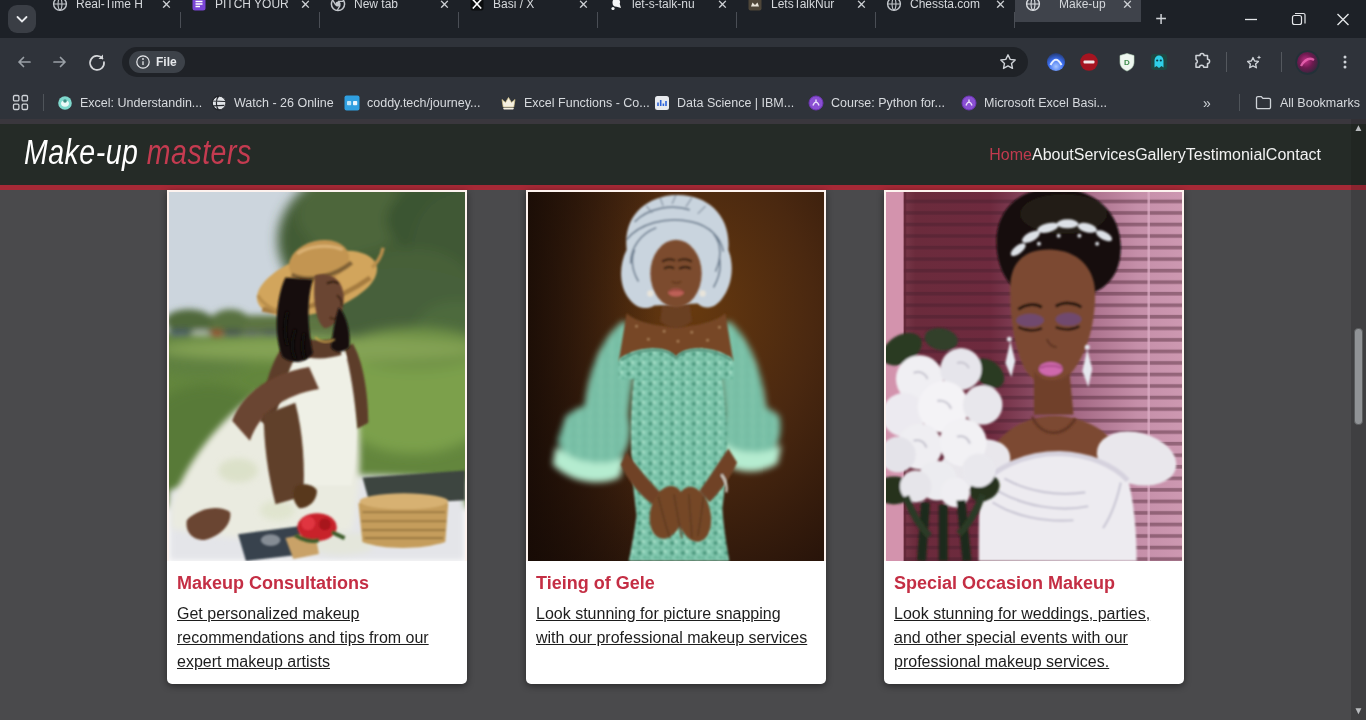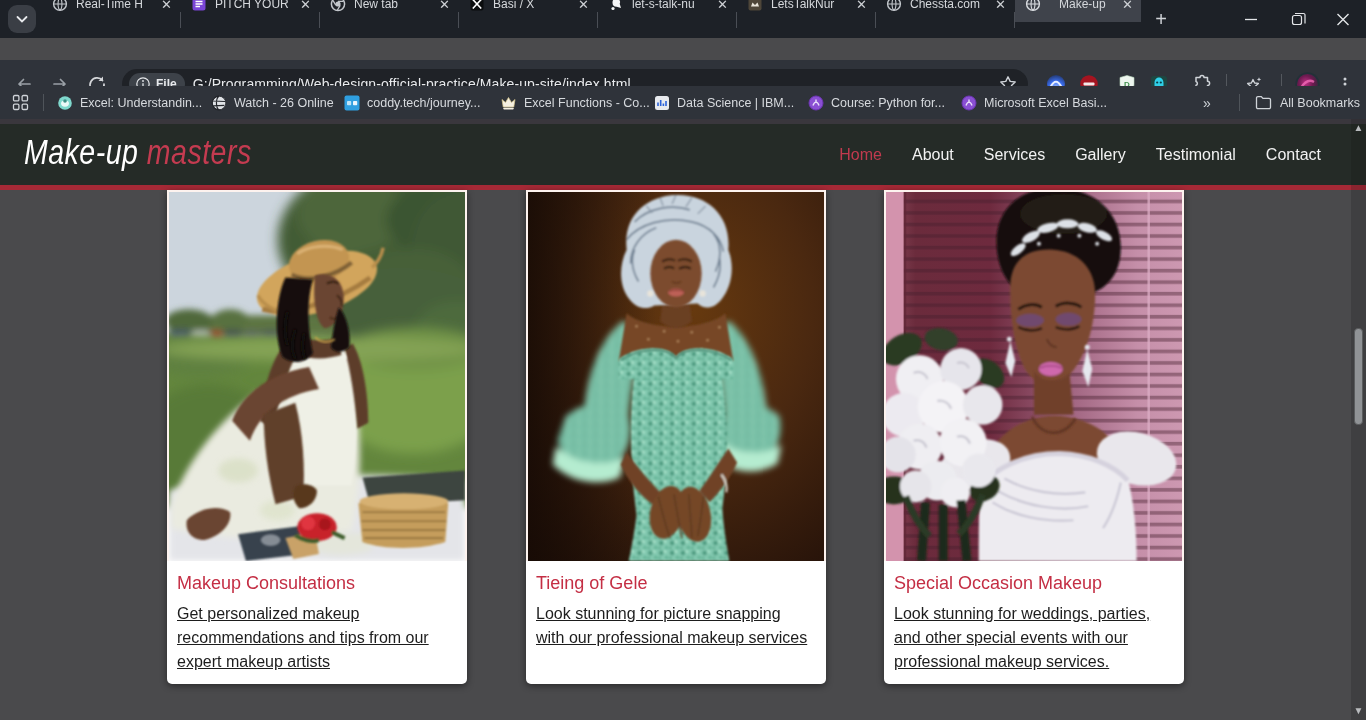--- a/index.html
+++ b/index.html
@@ -11,39 +11,39 @@
   .tabs { position:absolute; left:42px; top:0; height:38px; display:flex; align-items:flex-end; }
   .tab { position:relative; width:138px; height:34px; margin-bottom:16px; display:flex; align-items:center; padding:0 8px 0 10px; color:#d5d8dc; font-size:12px; }
   .tab .ttl { flex:1; white-space:nowrap; overflow:hidden; margin-left:8px; margin-bottom:2px;}
   .tab .cl { color:#cfd2d6; font-size:13px; margin-left:4px; margin-bottom:2px;}
   .tab.active { background:#3f434b; border-radius:10px 10px 0 0; height:34px; width:126px;gap:10px; }
   .tabsep { width:1px; height:16px; background:#4a4e55; margin-bottom:10px; }
   .fav { width:16px; height:16px; flex:none; margin-bottom:2px;}
   .winctl { position:absolute; top:0; right:0; height:38px; display:flex; }
   .winctl div { width:46px; height:38px; display:flex; align-items:center; justify-content:center; color:#e4e6e9; }
   .newtabbtn { position:absolute; left:1148px; top:7px; width:26px; height:26px; color:#cfd2d6; font-size:20px; text-align:center; line-height:25px; font-weight:400;}
-  .toolbar { position:absolute; left:0; top:38px; width:1366px; height:48px; background:#2f333a;margin-top:22px; }
+  .toolbar { position:absolute; left:0; top:38px; width:1366px; height:48px; background:#2f333a; }
   .navic { position:absolute; top:0; height:48px; display:flex; align-items:center; justify-content:center; }
   .urlpill { position:absolute; left:122px; top:9px; width:906px; height:30px; border-radius:15px; background:#1f2227; display:flex; align-items:center; }
   .filechip { margin-left:7px; height:22px; background:#3d4249; border-radius:11px; display:flex; align-items:center; padding:0 8px 0 6px; color:#e7e9ec; font-size:12px; font-weight:bold; }
   .urltext { color:#e8eaed; font-size:14px; margin-left:8px; letter-spacing:0.1px; }
   .bookbar { position:absolute; left:0; top:86px; width:1366px; height:33px; background:#2f333a; color:#d7dade; font-size:12.5px;text-align:center; }
   .bkitem { position:absolute; top:0; height:33px; display:flex; align-items:center; }
   .gapstrip { position:absolute; left:0; top:119px; width:1366px; height:5px; background:#3a373d; }
   
   .siteheader { position:absolute; left:0; top:124px; width:1366px; height:61px; background:#252b27; }
   .logo { position:absolute; left:24px; top:12px; font-style:italic; font-size:28.5px; color:#fff; letter-spacing:0.5px; transform:scaleY(1.25); transform-origin:0 55%; }
   .logo .red { color:#c43b50; }
-  .nav { position:absolute; right:45px; top:0; height:61px; display:flex; align-items:center; gap:30px; font-size:16px; color:#f2f2f2; }
+  .nav { position:absolute; right:45px; top:0; height:61px; display:flex; align-items:center; font-size:16px; color:#f2f2f2; }
   .nav .home { color:#c13a4e; }
   .redline { position:absolute; left:0; top:185px; width:1366px; height:5px; background:#a62936; }
   .cards { position:absolute; left:0; top:190px; width:1351px; }
   .card { position:absolute; top:0; width:300px; background:#fff; border-radius:0 0 5px 5px; box-shadow:0 2px 7px rgba(0,0,0,0.45); height:494px; }
   .card svg.photo { display:block; width:300px; height:371px; border:2px solid #fdf3ef; border-bottom:0; box-sizing:border-box; }
-  .card h3 { color:#c42e44; font-size:18px; margin:12px 10px 0 10px; font-weight:normal; }
+  .card h3 { color:#c42e44; font-size:18px; margin:12px 10px 0 10px; font-weight:bold; }
   .card p { color:#1d1d1d; font-size:16px; line-height:24px; margin:8px 10px 0 10px;text-decoration:underline; }
   
   .sbar { position:absolute; left:1351px; top:119px; width:15px; height:601px; background:rgba(15,15,18,0.18); }
   .sthumb { position:absolute; left:3px; top:209px; width:9px; height:97px; background:#909396; border-radius:4px; border:1px solid #5a5c5e; }
   .sarrow { position:absolute; left:0; width:15px; height:14px; color:#b9bbbe; font-size:10px; text-align:center; line-height:14px;}
 </style>
 </head>
 <body>
 
   <div class="tabstrip">
@@ -161,21 +161,20 @@
         <path d="M16.5 7.5 A7 7 0 1 0 18 11" stroke="#d5d7da" stroke-width="1.7" fill="none" stroke-linecap="round"></path>
         <path d="M17 3.5 V8 H12.5 Z" fill="#d5d7da"></path>
       </svg>
     </div>
     <div class="urlpill">
       <div class="filechip"><svg width="16" height="16" viewBox="0 0 16 16" style="margin-right:5px">
           <circle cx="8" cy="8" r="6.2" stroke="#e7e9ec" stroke-width="1.2" fill="none"></circle>
           <path d="M8 7.2 V11" stroke="#e7e9ec" stroke-width="1.3"></path>
           <circle cx="8" cy="5" r="0.9" fill="#e7e9ec"></circle>
         </svg>File</div>
-      <div class="urltext">G:/Programming/Web-design-official-practice/Make-up-site/index.html</div>
     </div>
     <div class="navic" style="left:994px;width:28px;">
       <svg width="20" height="20" viewBox="0 0 20 20">
         <path d="M10 2.8 L12.2 7.4 L17.2 8 L13.5 11.4 L14.5 16.4 L10 13.9 L5.5 16.4 L6.5 11.4 L2.8 8 L7.8 7.4 Z" stroke="#cfd3d8" stroke-width="1.4" fill="none" stroke-linejoin="round"></path>
       </svg>
     </div>
     <div class="navic" style="left:1045px;width:22px;">
       <svg width="22" height="22" viewBox="0 0 22 22">
         <defs>
           <radialGradient id="bluic" cx="0.5" cy="0.75" r="0.8">

